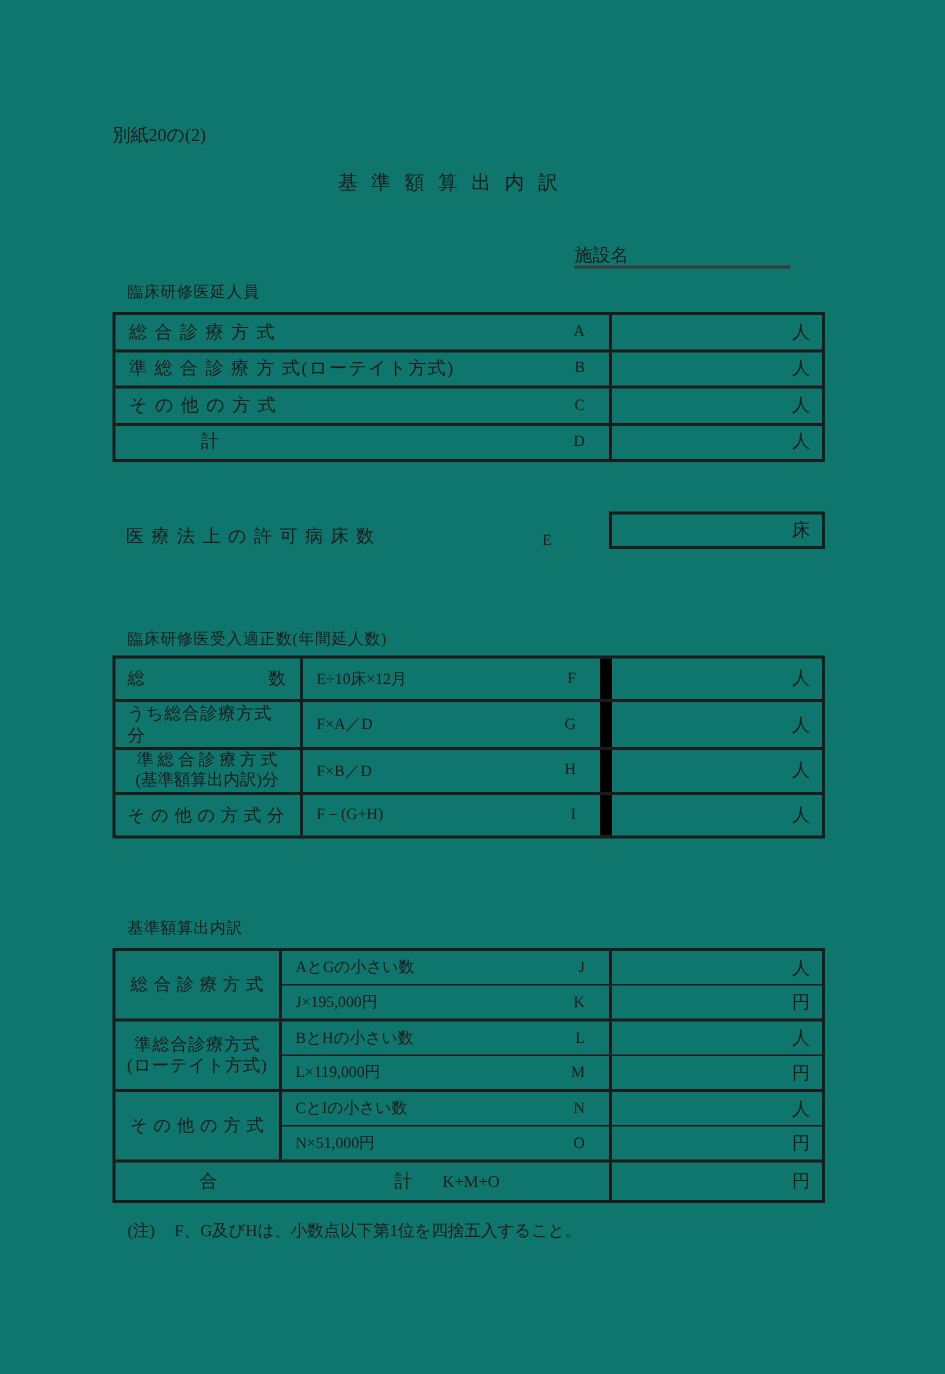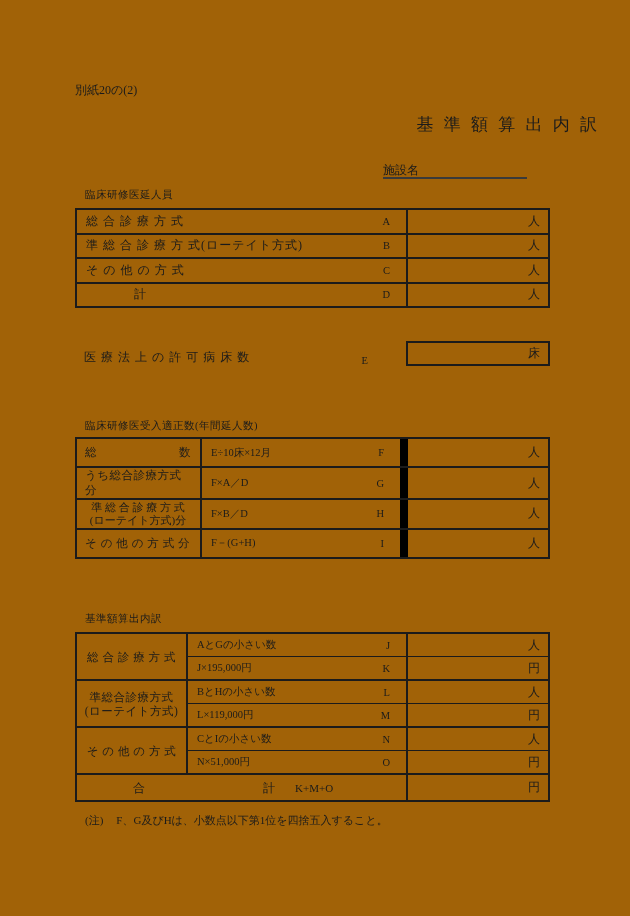--- a/index.html
+++ b/index.html
@@ -1,25 +1,25 @@
 <!DOCTYPE html>
 <html><head>
 <meta charset="utf-8">
 <style>
   * { margin:0; padding:0; box-sizing:border-box; }
   html,body { background:#e8e8e8; }
   .page {
     position:relative; width:630px; height:916px; margin:0 auto;
-    background:#a16207; color:#1b1b1b;
+    background:#0f766e; color:#1b1b1b;
     font-family:"Liberation Serif","DejaVu Serif",serif;
     overflow:hidden;
   }
   .doc-ref { position:absolute; left:75px; top:82px; font-size:12px; }
-  .title { position:absolute; left:0; top:113px; width:600px; text-align:right;
-           font-size:17px; letter-spacing:3px; }
+  .title { position:absolute; left:0; top:113px; width:600px; text-align:center;
+           font-size:13px; letter-spacing:3px; }
   .facility { position:absolute; left:383px; top:162px; width:144px; height:17px;
               border-bottom:2px solid #3a3a3a; font-size:12px; }
   .sec-h { position:absolute; left:85px; font-size:10.5px; letter-spacing:0.5px; }
   .sec-h1 { top:188px; } .sec-h2 { top:419px; } .sec-h3 { top:612px; }
 
   .tbl { position:absolute; left:75px; width:475px; border:2px solid #1b1b1b;
          display:flex; flex-direction:column; }
   .t1 { top:208px; height:100px; }
   .t2 { top:437px; height:122px; }
   .t3 { top:632px; height:170px; }
@@ -158,21 +158,21 @@
         <span>F×A／D</span>
         <span class="ltr">G</span>
       </div>
       <div class="c-unit">
         <span>人</span>
       </div>
     </div>
     <div class="row">
       <div class="c-label twoline">
         <span>準 総 合 診 療 方 式</span>
-        <span>(ローテイト方式)分</span>
+        <span>(基準額算出内訳)分</span>
       </div>
       <div class="c-formula">
         <span>F×B／D</span>
         <span class="ltr">H</span>
       </div>
       <div class="c-unit">
         <span>人</span>
       </div>
     </div>
     <div class="row">

